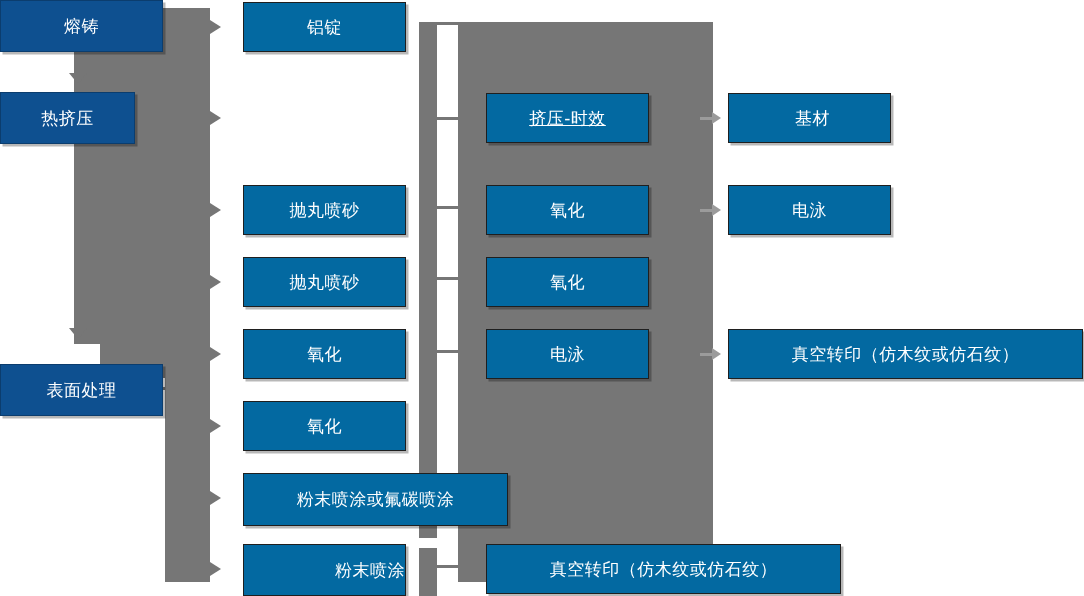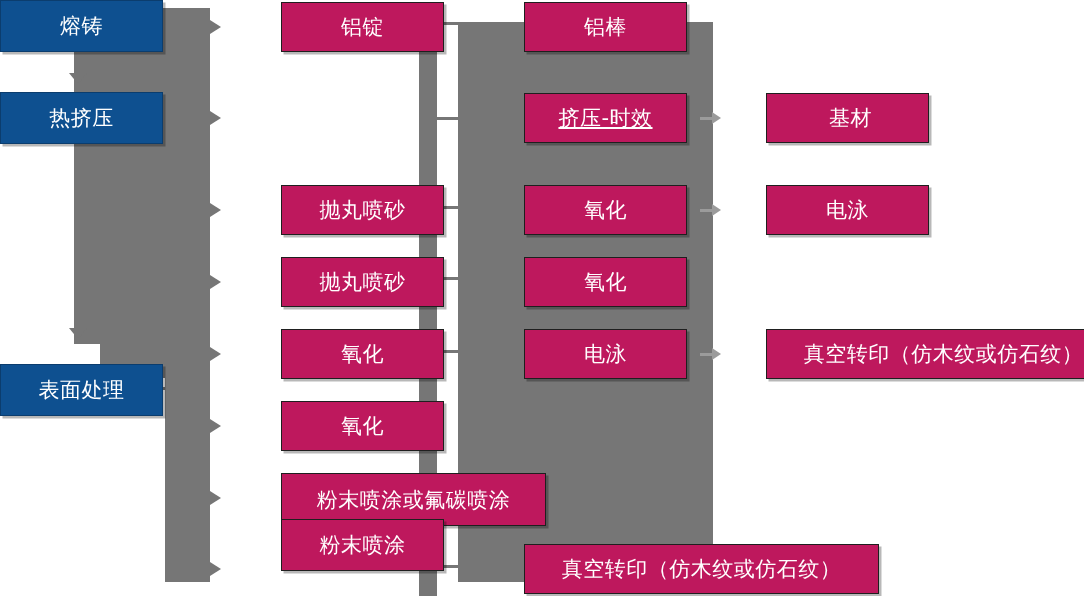--- a/index.html
+++ b/index.html
@@ -19,35 +19,34 @@
   }
 
   
   .box {
     position: absolute;
     box-sizing: border-box;
     display: flex;
     align-items: center;
     justify-content: center;
     color: #ffffff;
-    font-size: 21px;
+    font-size: 17px;
     letter-spacing: 0.5px;
     border: 1.6px solid #17375E;
     box-shadow: 2.5px 2.5px 0 rgba(0,0,0,0.28);
     white-space: nowrap;
     z-index: 5;
   }
   .box.dark {
     background: #0E5090;
     border-color: #0B3D6E;
   }
   .box.light {
-    background: #be185d;
+    background: #0369a1;
     border-color: #1F1F1F;
-    margin-left: 38px;
   }
 
   
   .gray {
     position: absolute;
     background: #767676;
     z-index: 1;
   }
   .gray-line {
     position: absolute;
@@ -127,21 +126,21 @@
   <div class="gray-line" style="left:437px; top:277px; width:21px; height:3px;"></div>
   <div class="gray-line" style="left:437px; top:350px; width:21px; height:3px;"></div>
   <div class="gray-line" style="left:437px; top:565px; width:21px; height:3px;"></div>
 
   <div class="gray" style="left:458px; top:22px; width:255px; height:560px;"></div>
 
   <div class="box dark" style="left:0px; top:0px; width:163px; height:52px;">
     <span>熔铸</span>
   </div>
 
-  <div class="box dark" style="left:0px; top:92px; width:163px; height:52px;">
+  <div class="box dark" style="left:0px; top:92px; width:135px; height:52px;">
     <span>热挤压</span>
   </div>
 
   <div class="box dark" style="left:0px; top:364px; width:163px; height:52px;text-align:center;">
     <span>表面处理</span>
   </div>
 
   <div class="box light" style="left:243px; top:2px; width:163px; height:50px;">
     <span>铝锭</span>
   </div>
@@ -160,27 +159,24 @@
   </div>
 
   <div class="box light" style="left:243px; top:401px; width:163px; height:50px;">
     <span>氧化</span>
   </div>
 
   <div class="box light" style="left:243px; top:473px; width:265px; height:53px;">
     <span>粉末喷涂或氟碳喷涂</span>
   </div>
 
-  <div class="box light" style="left:243px; top:519px; width:163px; height:52px;">
+  <div class="box light" style="left:243px; top:544px; width:163px; height:52px;justify-content:flex-end;">
     <span>粉末喷涂</span>
   </div>
 
-  <div class="box light" style="left:486px; top:2px; width:163px; height:50px;">
-    <span>铝棒</span>
-  </div>
 
   <div class="box light" style="left:486px; top:93px; width:163px; height:50px;text-decoration:underline;">
     <span>挤压-时效</span>
   </div>
 
   <div class="box light" style="left:486px; top:185px; width:163px; height:50px;">
     <span>氧化</span>
   </div>
 
   <div class="box light" style="left:486px; top:257px; width:163px; height:50px;">

